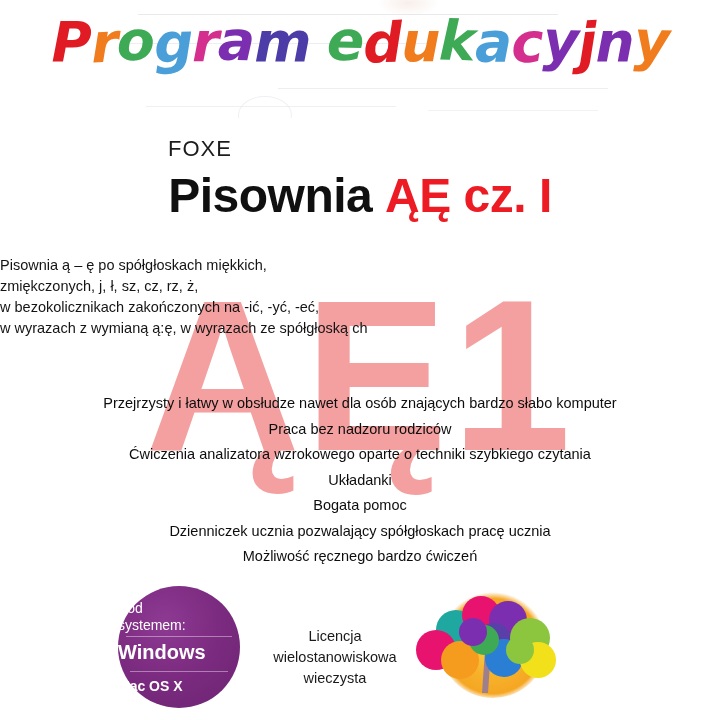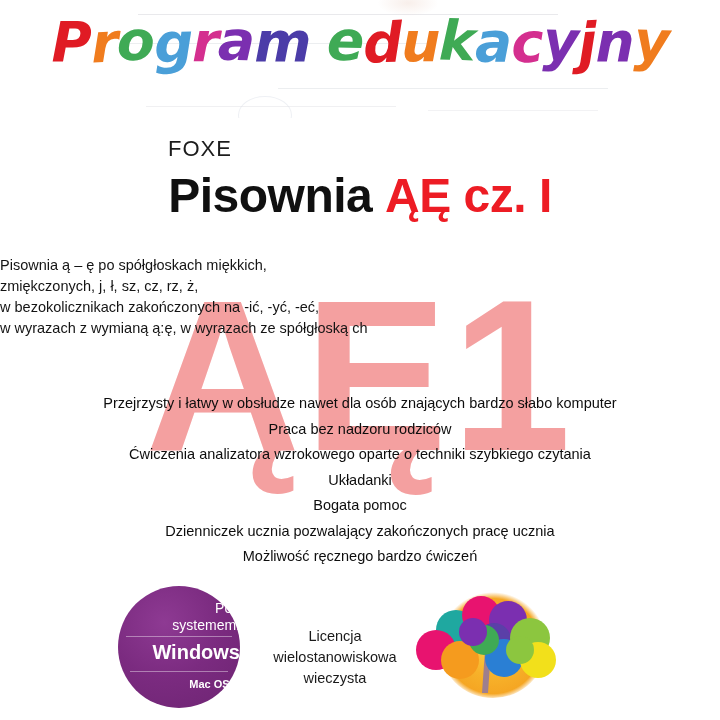--- a/index.html
+++ b/index.html
@@ -145,36 +145,36 @@
     position: absolute;
     left: 118px; top: 586px;
     width: 122px; height: 122px;
     border-radius: 50%;
     background: radial-gradient(circle at 38% 30%, #8e3a93 0%, #7b2b80 48%, #6d2472 100%);
     z-index: 4;
   }
   #platform-badge .badge-row {
     position: absolute;
     left: 0; width: 122px;
-    text-align: right;
+    text-align: left;
     color: #ffffff;
   }
   #platform-badge .badge-caption {
     top: 14px;
     font-size: 14px;
     line-height: 17px;
   }
   #platform-badge .badge-primary {
     top: 55px;
     font-size: 20px;
     font-weight: bold;
   }
   #platform-badge .badge-secondary {
     top: 92px;
-    font-size: 11px;
+    font-size: 14px;
     font-weight: bold;
   }
   #platform-badge .badge-sep {
     position: absolute;
     height: 1px;
     background: rgba(255,255,255,.40);
   }
   #platform-badge .badge-sep.s1 { left: 8px;  top: 50px; width: 106px; }
   #platform-badge .badge-sep.s2 { left: 12px; top: 85px; width: 98px; }
 
@@ -241,21 +241,21 @@
   <div class="desc-line">w bezokolicznikach zakończonych na -ić, -yć, -eć,</div>
   <div class="desc-line">w wyrazach z wymianą ą:ę, w wyrazach ze spółgłoską ch</div>
 </div>
 
 <div id="features-block">
   <div class="feature-line">Przejrzysty  i łatwy w obsłudze nawet dla osób znających bardzo słabo komputer</div>
   <div class="feature-line">Praca bez nadzoru rodziców</div>
   <div class="feature-line">Ćwiczenia analizatora wzrokowego oparte o techniki szybkiego czytania</div>
   <div class="feature-line">Układanki</div>
   <div class="feature-line">Bogata pomoc</div>
-  <div class="feature-line">Dzienniczek ucznia pozwalający zakończonych pracę ucznia</div>
+  <div class="feature-line">Dzienniczek ucznia pozwalający spółgłoskach pracę ucznia</div>
   <div class="feature-line">Możliwość ręcznego bardzo ćwiczeń</div>
 </div>
 
 <div id="platform-badge">
   <div class="badge-row badge-caption">
     <span>Pod</span><br>
     <span>systemem:</span>
   </div>
   <div class="badge-sep s1"></div>
   <div class="badge-row badge-primary">Windows</div>

